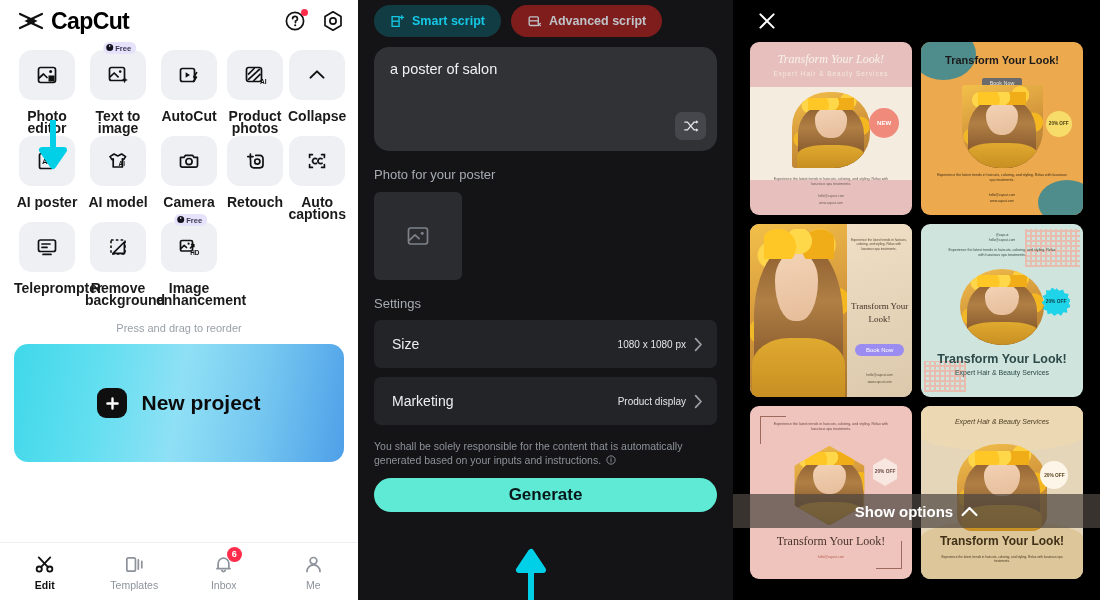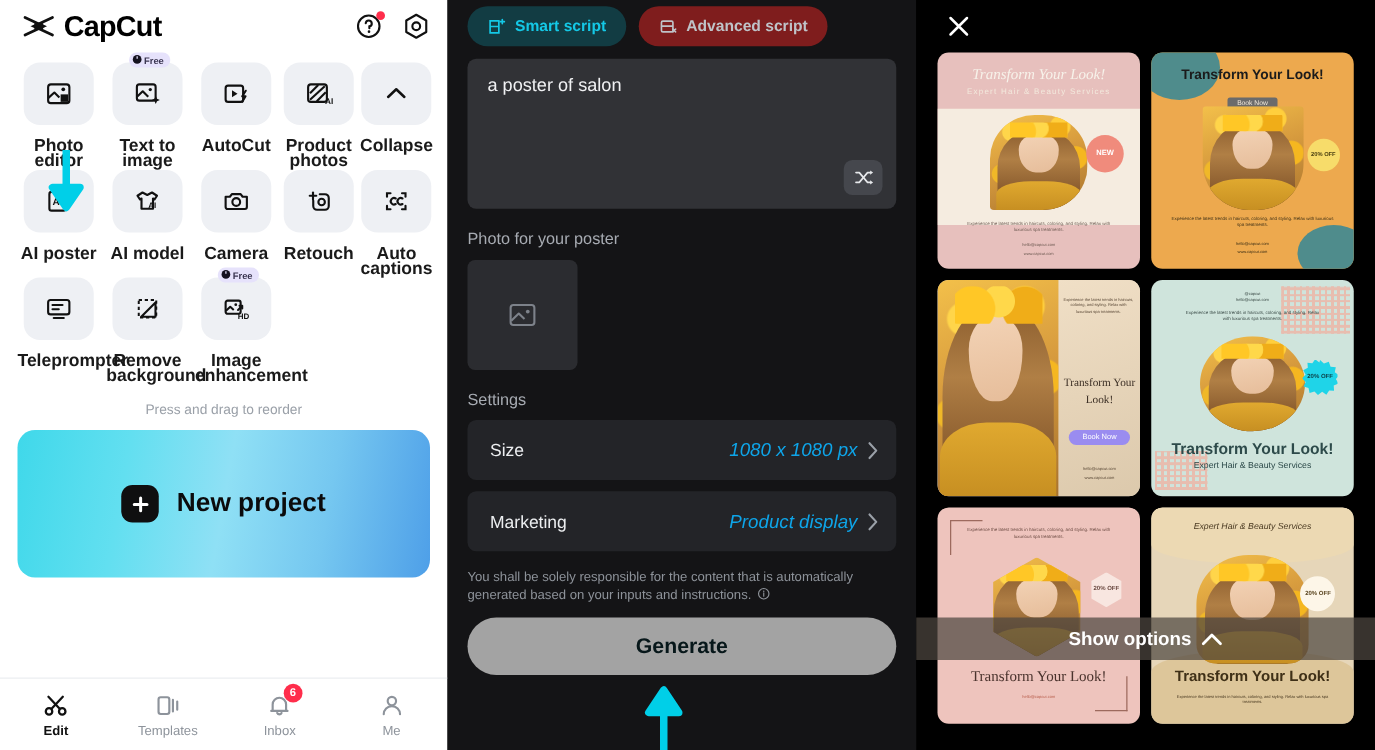--- a/index.html
+++ b/index.html
@@ -111,51 +111,51 @@
   .script-tabs { display: flex; gap: 10px; padding-top: 5px; }
   .script-tab {
     height: 32px; border-radius: 16px; padding: 0 16px;
     display: flex; align-items: center; gap: 7px;
     font-size: 12.5px; font-weight: bold; cursor: pointer;
   }
   .script-tab.active { background: #123c43; color: #14c8e6; }
   .script-tab.inactive { background: #7f1d1d; color: #bfc3c8; }
 
   .prompt-box {
-    margin-top: 10px; height: 120px; background: #313236;
-    border-radius: 7px; padding: 14px 16px; position: relative; cursor: text;
+    margin-top: 10px; height: 104px; background: #313236;
+    border-radius: 15px; padding: 14px 16px; position: relative; cursor: text;
   }
   .prompt-text { font-size: 14.5px; color: #f0f1f3; }
   .shuffle-btn {
     position: absolute; right: 11px; bottom: 11px;
     width: 31px; height: 28px; border-radius: 7px; background: #45474d;
     display: flex; align-items: center; justify-content: center; cursor: pointer;
   }
 
   .section-title { margin-top: 16px; font-size: 13px; color: #a7abb2; }
   .photo-slot {
     margin-top: 10px; width: 88px; height: 88px;
     background: #2b2c30; border-radius: 6px;
     display: flex; align-items: center; justify-content: center; cursor: pointer;
   }
 
   .setting-row {
     margin-top: 9px; height: 48px; background: #232428; border-radius: 7px;
     display: flex; align-items: center; padding: 0 14px 0 18px; cursor: pointer;
   }
   .setting-label { font-size: 14px; color: #eceef0; flex: 1; }
-  .setting-value { font-size: 15px; color: #0ea5e9; margin-right: 8px; font-style: italic; }
+  .setting-value { font-size: 10px; color: #e5e5e5; margin-right: 8px; }
 
   .disclaimer {
     margin-top: 14px; font-size: 10.5px; line-height: 14px; color: #8d9299;
   }
   .disclaimer .info-ic { display: inline-block; vertical-align: -1px; margin-left: 2px; }
 
   .generate-btn {
-    margin-top: 10px; height: 46px; border-radius: 23px; background: #a3a3a3;
+    margin-top: 10px; height: 34px; border-radius: 23px; background: #5eead4;
     display: flex; align-items: center; justify-content: center;
     font-size: 17px; font-weight: bold; color: #07171a; cursor: pointer;
   }
 
   
   .right-panel {
     flex: 1; height: 544px; background: #000;
     position: relative; padding: 0 12px;
   }
   .rp-topbar { height: 42px; display: flex; align-items: center; }

